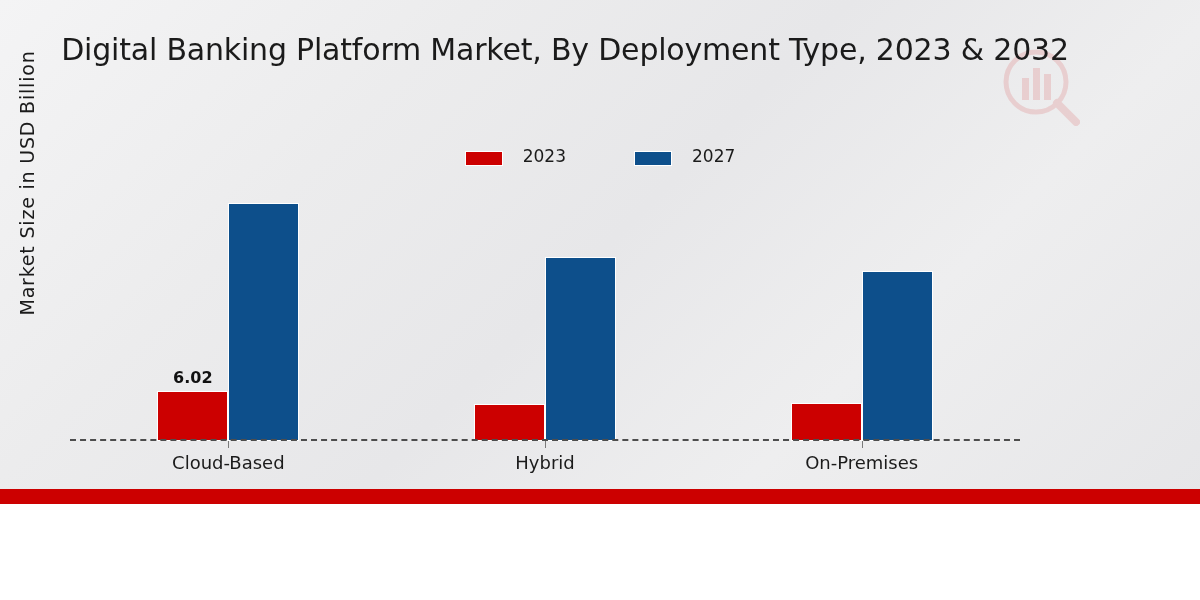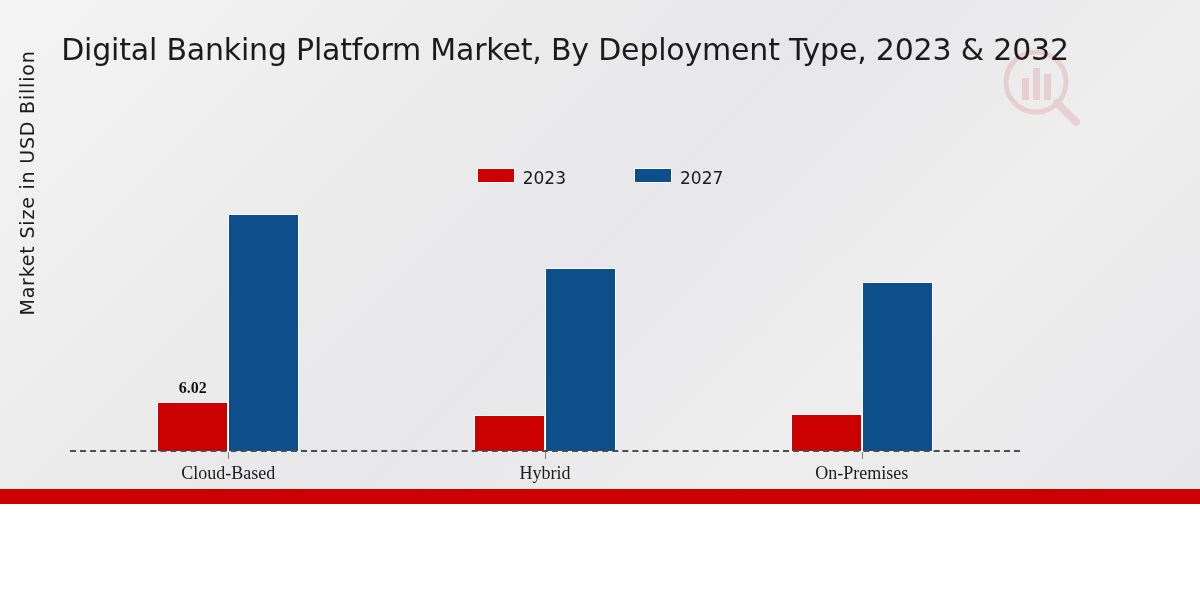--- a/index.html
+++ b/index.html
@@ -54,23 +54,22 @@
     left: 0;
     top: 146px;
     width: 1200px;
     display: flex;
     justify-content: center;
     align-items: center;
     gap: 68px;
   }
   .legend-item {
     display: flex;
-    align-items: flex-start;
-    gap: 8px;
-    margin-top: 22px;
+    align-items: flex-end;
+    gap: 20px;
   }
   .legend-swatch {
     width: 38px;
     height: 15px;
     border: 1px solid #ffffff;
     box-sizing: border-box;
   }
   .legend-label {
     font-size: 17px;
     color: #1b1b1b;
@@ -88,24 +87,23 @@
     font-size: 19px;
     color: #1b1b1b;
     letter-spacing: 0.8px;
     white-space: nowrap;
   }
 
   
   .plot {
     position: absolute;
     left: 70px;
-    top: 180px;
+    top: 169px;
     width: 950px;
     height: 272px;
-    font-family: Liberation Serif, serif;
   }
 
   .baseline {
     position: absolute;
     left: 0;
     bottom: 0;
     width: 950px;
     height: 0;
     border-top: 2px dashed #4d4d4d;
   }

